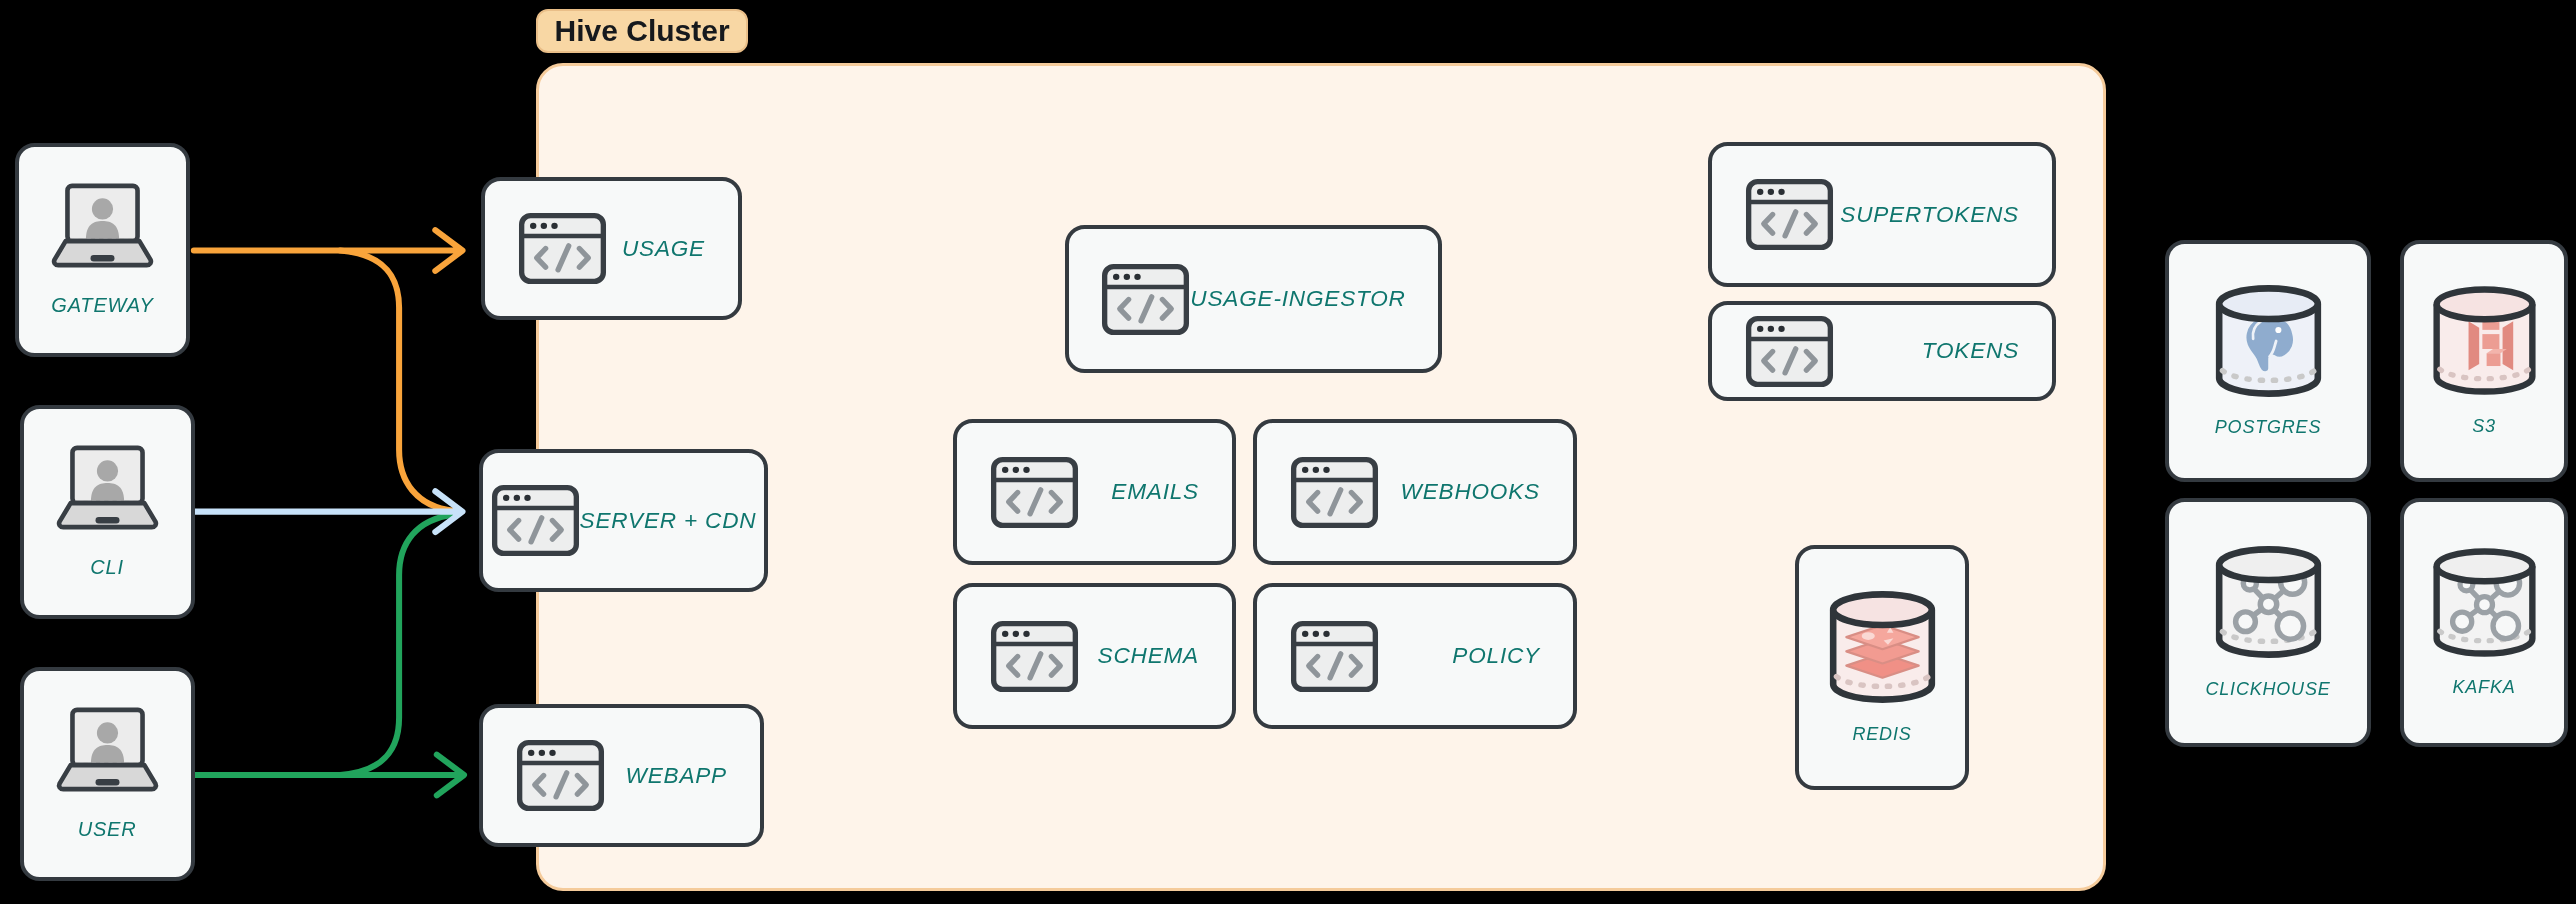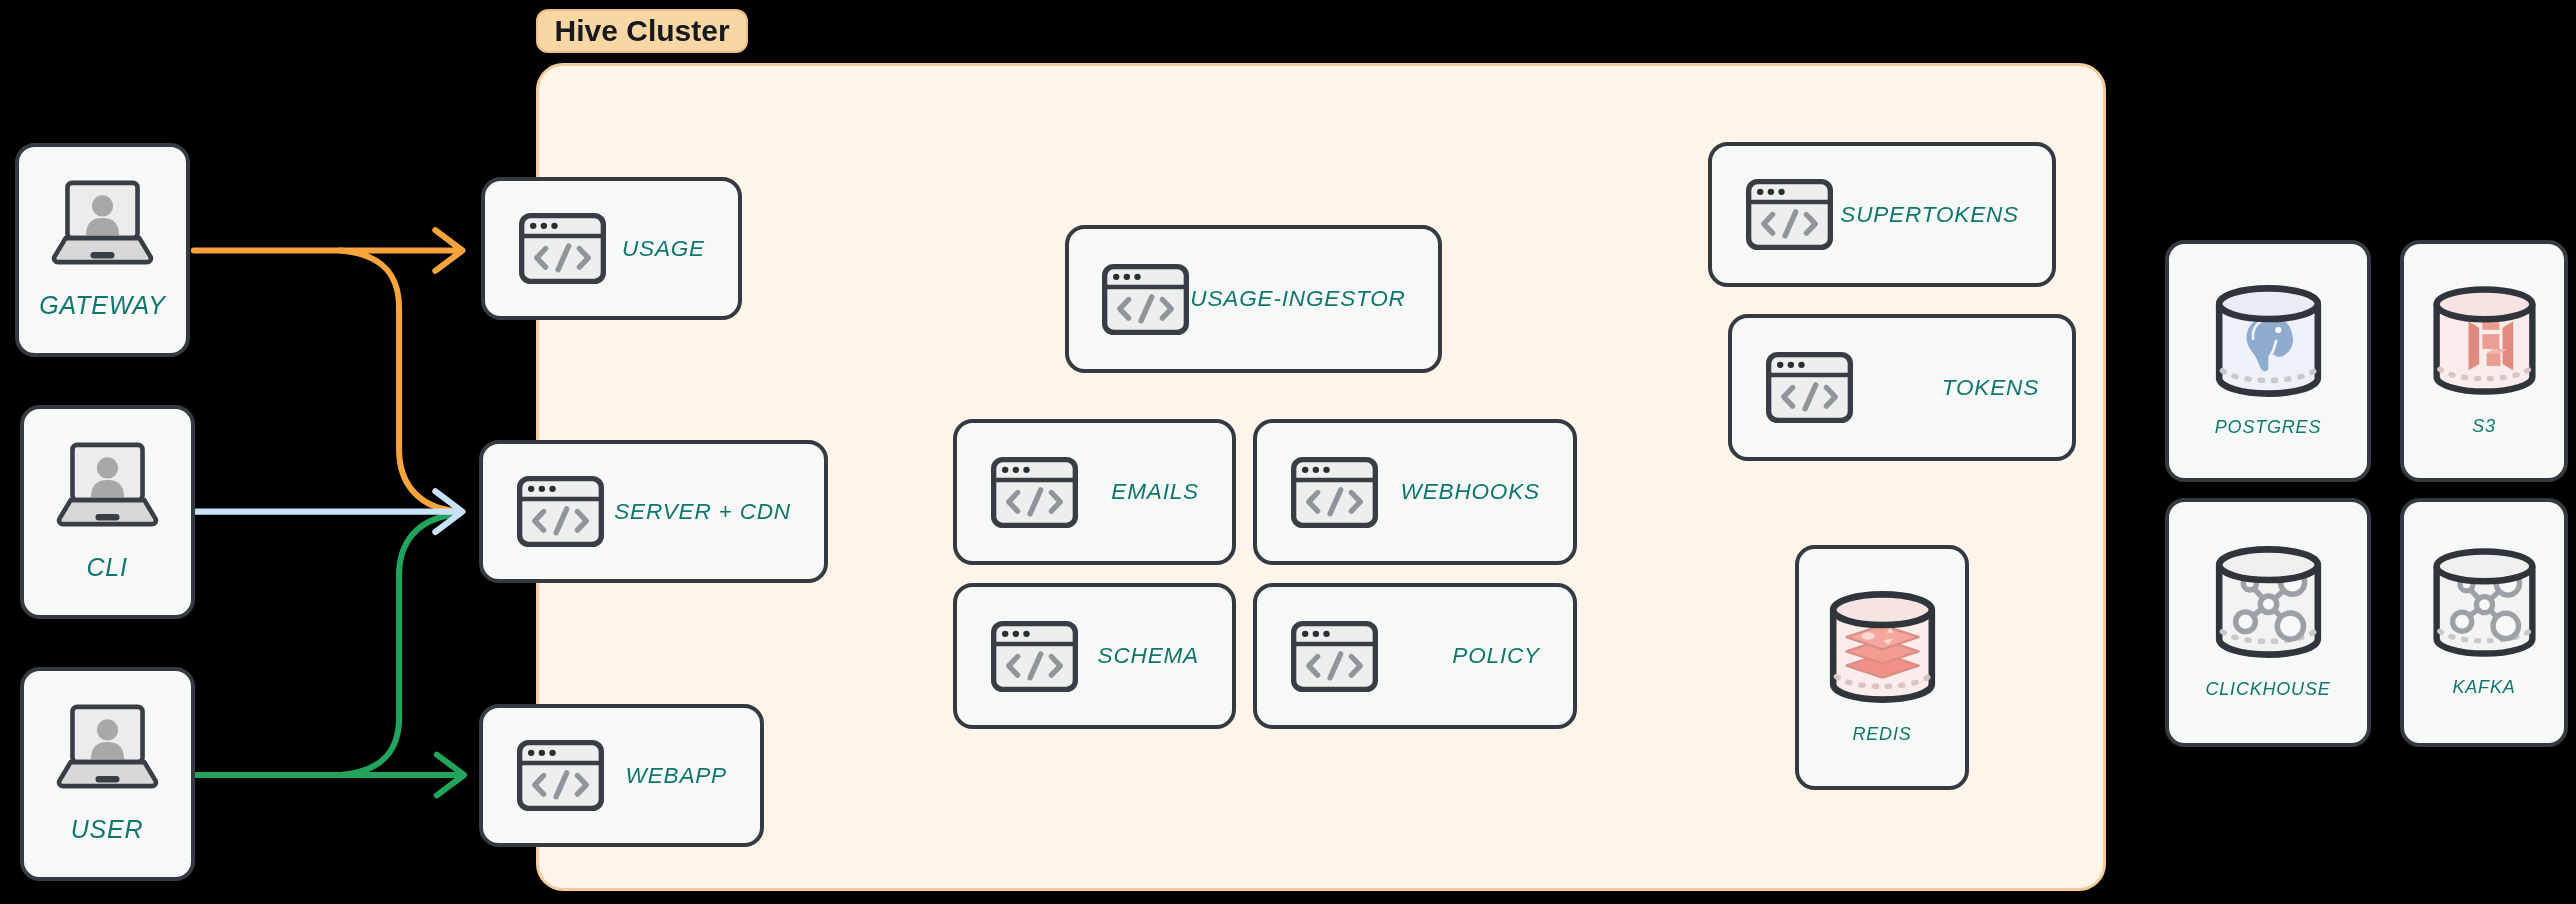--- a/index.html
+++ b/index.html
@@ -5,21 +5,21 @@
   html,body{margin:0;padding:0;background:#000;}
   #canvas{position:relative;width:2576px;height:904px;background:#000;overflow:hidden;
           font-family:"Liberation Sans",sans-serif;}
   
   .card{position:absolute;background:#F7F9F9;border:4.5px solid #343A40;border-radius:19.6px;
         box-sizing:border-box;display:flex;align-items:center;justify-content:center;}
   .v{flex-direction:column;}
   .lbl{font-style:italic;color:#0f766e;letter-spacing:0.8px;white-space:nowrap;}
   
   .client{width:175px;height:214px;gap:26px;}
-  .client .lbl{font-size:25px;}
+  .client .lbl{font-size:20px;}
   
   #cluster{position:absolute;left:536px;top:63px;width:1570px;height:828px;background:#FEF4EA;
            border:3px solid #F5CB9B;border-radius:27px;box-sizing:border-box;z-index:1;}
   #cluster-pill{position:absolute;left:536px;top:9px;height:44px;padding:0 16.6px;background:#F8D7A4;
            border:2.3px solid #E9BE88;border-radius:12px;box-sizing:border-box;display:flex;align-items:center;
            font-weight:bold;font-size:30px;color:#16191D;z-index:3;}
   
   .svc{padding:0 33px;z-index:10;}
   .svc .lbl{font-size:22.6px;margin-left:auto;}
   .svc svg{flex:0 0 auto;}
@@ -144,21 +144,21 @@
       </svg>
     <span class="lbl">USER</span>
   </div>
 
   <div class="card svc" style="left:481px;top:177px;width:261px;height:143px;">
     <svg width="89" height="73" viewBox="0 0 118 97">
         <use href="#sym-browser"></use>
       </svg>
     <span class="lbl">USAGE</span>
   </div>
-  <div class="card svc" style="left:479px;top:440px;width:349px;height:143px;text-align:center;">
+  <div class="card svc" style="left:479px;top:449px;width:289px;height:143px;text-align:center;">
     <svg width="89" height="73" viewBox="0 0 118 97">
         <use href="#sym-browser"></use>
       </svg>
     <span class="lbl">SERVER + CDN</span>
   </div>
   <div class="card svc" style="left:479px;top:704px;width:285px;height:143px;">
     <svg width="89" height="73" viewBox="0 0 118 97">
         <use href="#sym-browser"></use>
       </svg>
     <span class="lbl">WEBAPP</span>
@@ -192,21 +192,21 @@
         <use href="#sym-browser"></use>
       </svg>
     <span class="lbl">POLICY</span>
   </div>
   <div class="card svc" style="left:1708px;top:142px;width:348px;height:145px;">
     <svg width="89" height="73" viewBox="0 0 118 97">
         <use href="#sym-browser"></use>
       </svg>
     <span class="lbl">SUPERTOKENS</span>
   </div>
-  <div class="card svc" style="left:1708px;top:314px;width:348px;height:147px;margin-left:20px;">
+  <div class="card svc" style="left:1708px;top:301px;width:348px;height:100px;">
     <svg width="89" height="73" viewBox="0 0 118 97">
         <use href="#sym-browser"></use>
       </svg>
     <span class="lbl">TOKENS</span>
   </div>
 
   <div class="card v db" style="left:1795px;top:545px;width:174px;height:245px;">
     <svg width="121" height="114" viewBox="0 0 160 151">
         <use href="#sym-cyl-redis"></use>
       </svg>

